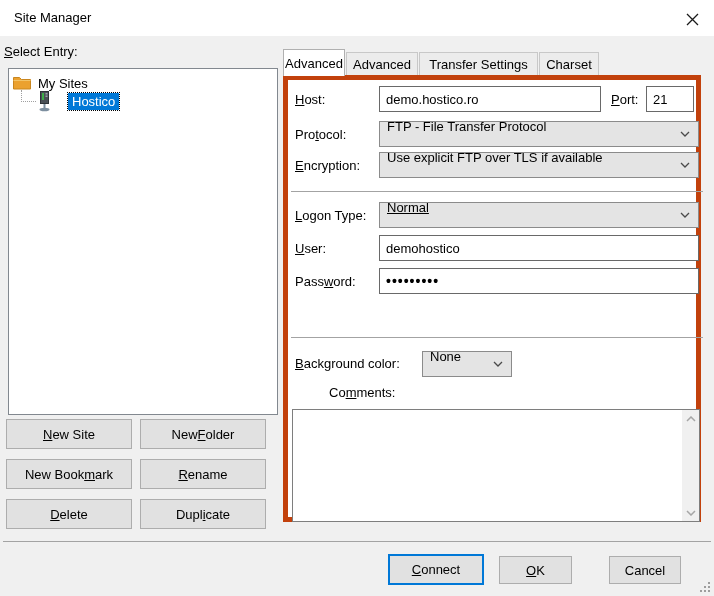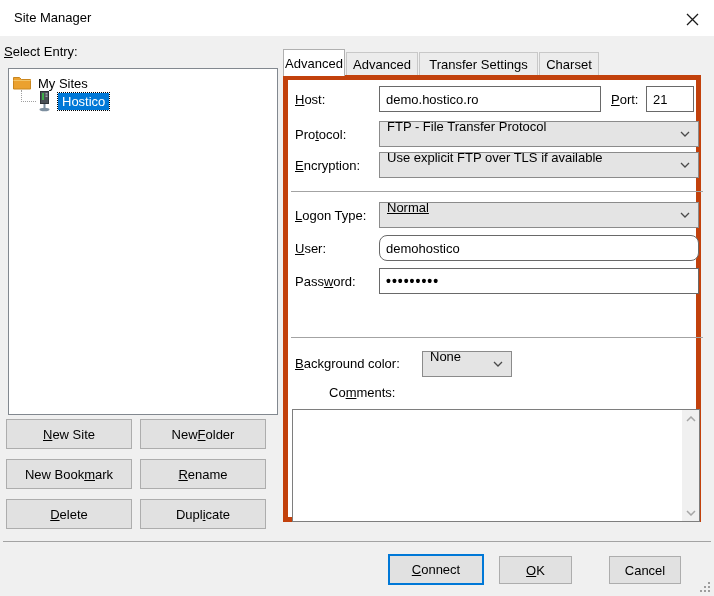--- a/index.html
+++ b/index.html
@@ -15,21 +15,21 @@
 
   
   .select-entry { position: absolute; left: 4px; top: 44px; }
   .tree { position: absolute; left: 8px; top: 68px; width: 270px; height: 347px;
           background: #fff; border: 1px solid #82888f; }
   .tree-row1 { position: absolute; left: 4px; top: 5px; height: 18px; display: flex; align-items: center; }
   .tree-row1 .lbl { margin-left: 7px; }
   .connector { position: absolute; left: 12px; top: 21px; width: 15px; height: 12px;
                border-left: 1px dotted #a0a0a0; border-bottom: 1px dotted #a0a0a0; }
   .tree-row2 { position: absolute; left: 28px; top: 21px; height: 22px; display: flex; align-items: center; }
-  .sel { background: #0078d7; color: #fff; padding: 1px 4px; margin-left: 6px; outline: 1px dotted #000; outline-offset: 0px; }
+  .sel { background: #0078d7; color: #fff; padding: 1px 4px; margin-left: 16px; outline: 1px dotted #000; outline-offset: 0px; }
 
   .btn { position: absolute; background: #e1e1e1; border: 1px solid #adadad; font: inherit; font-size: 13px;
          color: #000; cursor: pointer; display: flex; align-items: center; justify-content: center; }
   u { text-decoration: underline; }
 
   
   .tab { position: absolute; top: 52px; height: 23px; background: #ececec; border: 1px solid #c8c8c8;
          border-bottom: none; display: flex; align-items: center; justify-content: center;
          font-size: 13px; z-index: 1; cursor: pointer; }
   .tab.active { top: 49px; height: 27px; background: #ffffff; border: 1px solid #b0b0b0; border-bottom: none; z-index: 3; }
@@ -136,21 +136,21 @@
 
     <span class="flabel" style="left:7px; top:123px;"><u>L</u>ogon Type:</span>
     <div class="combo" style="left:91px; top:122px; width:320px;text-decoration:underline;">
       <span>Normal</span>
       <svg class="chev" width="10" height="6" viewBox="0 0 10 6">
           <path d="M1 1 L5 5 L9 1" stroke="#4a4a4a" stroke-width="1.3" fill="none"></path>
         </svg>
     </div>
 
     <span class="flabel" style="left:7px; top:156px;"><u>U</u>ser:</span>
-    <input class="tinput" style="left: 91px; top: 155px; width: 320px; border-radius: 8px;" value="demohostico">
+    <input class="tinput" style="left: 91px; top: 155px; width: 320px;" value="demohostico">
 
     <span class="flabel" style="left:7px; top:189px;">Pass<u>w</u>ord:</span>
     <input class="tinput pw" style="left: 91px; top: 188px; width: 320px;" value="•••••••••">
 
     <div class="sep" style="left:3px; width:412px; top:257px;"></div>
 
     <span class="flabel" style="left:7px; top:271px;"><u>B</u>ackground color:</span>
     <div class="combo" style="left:134px; top:271px; width:90px;">
       <span>None</span>
       <svg class="chev" width="10" height="6" viewBox="0 0 10 6">

